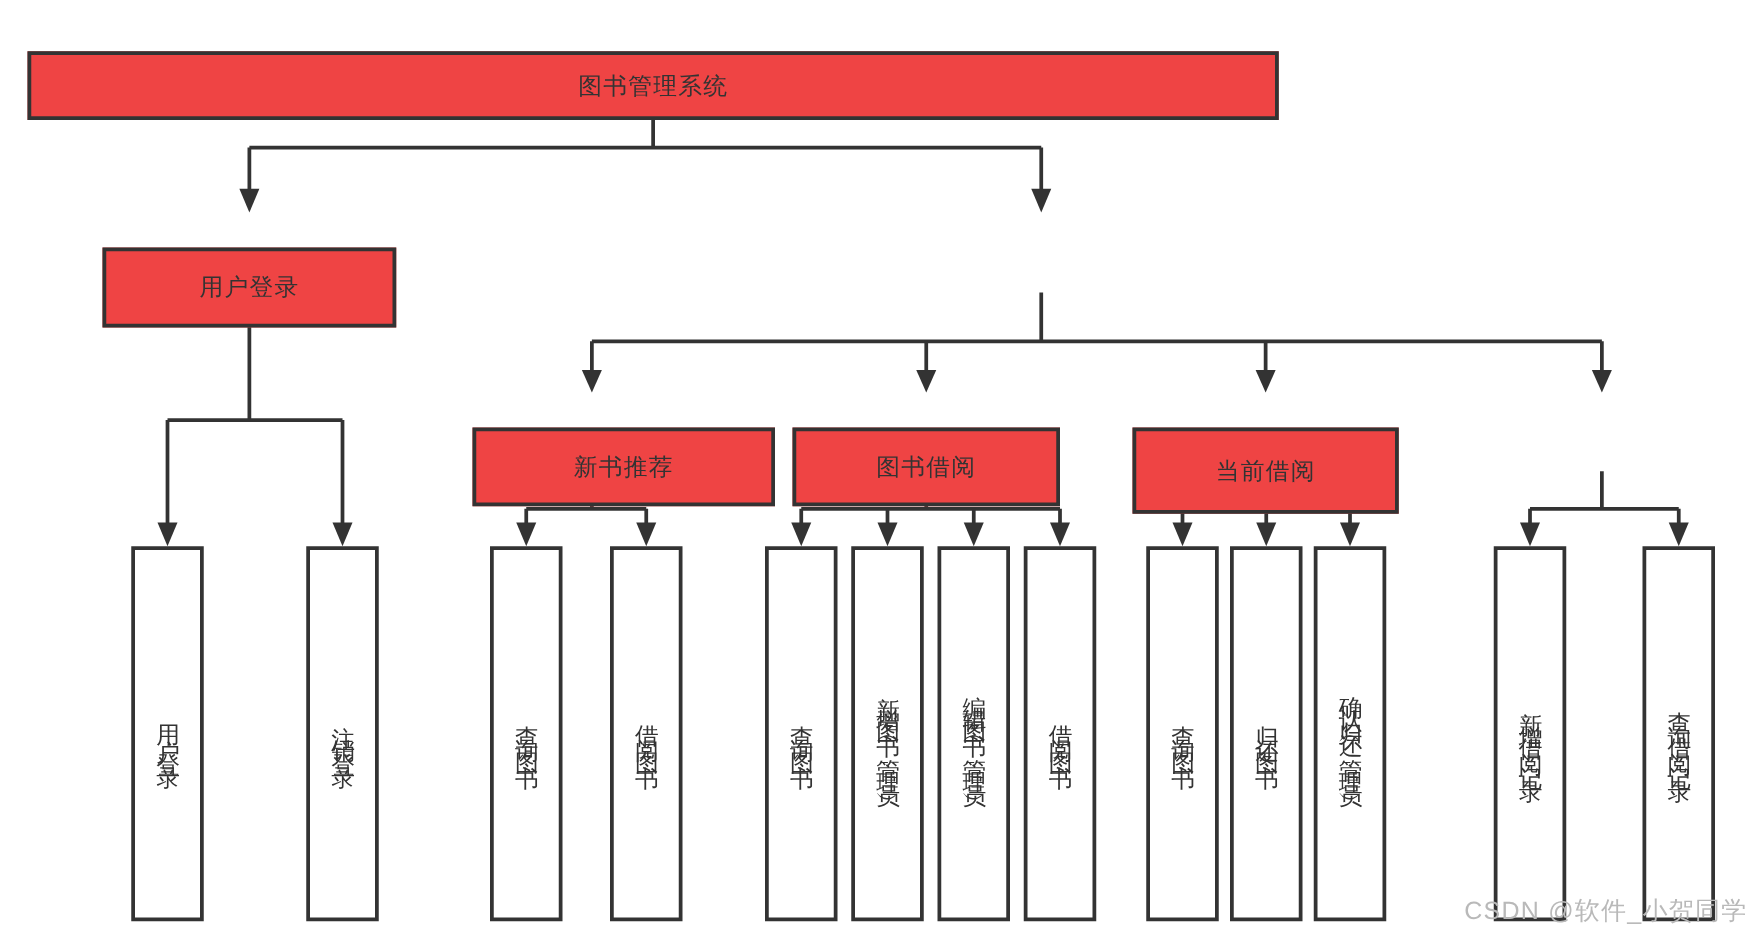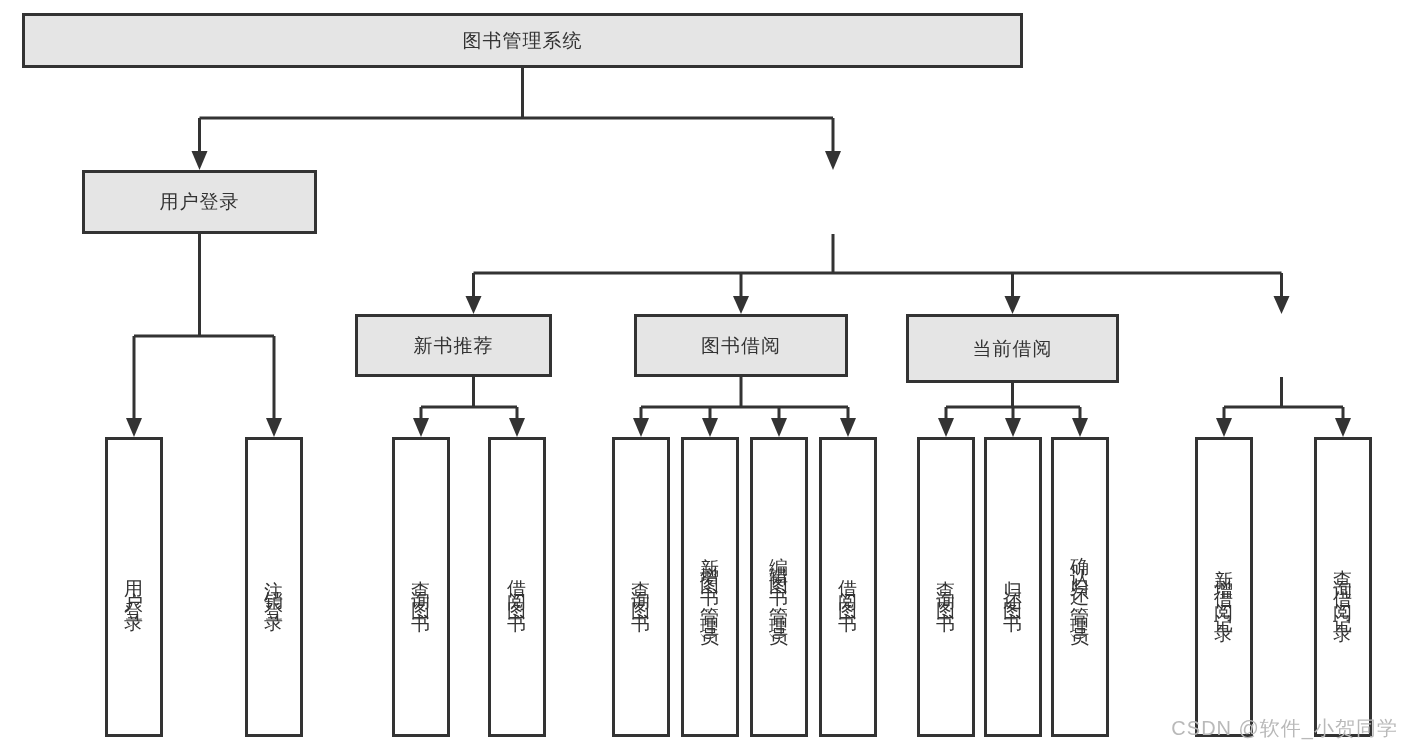--- a/index.html
+++ b/index.html
@@ -14,28 +14,29 @@
   .svg-layer {
     position: absolute;
     left: 0; top: 0;
     width: 1405px; height: 747px;
     pointer-events: none;
   }
   .node {
     position: absolute;
     box-sizing: border-box;
     border: 3px solid #333333;
-    background: #e5e5e5;
+    background: #ef4444;
     display: flex;
     align-items: center;
     justify-content: center;
     color: #333333;
     font-size: 19px;
     letter-spacing: 1px;
     white-space: nowrap;
+    margin-top: 28px;
   }
   .leaf {
     position: absolute;
     box-sizing: border-box;
     border: 3px solid #333333;
     background: #ffffff;
     display: flex;
     align-items: center;
     justify-content: center;
     color: #333333;
@@ -138,21 +139,21 @@
 
       <polygon points="1216,418 1232,418 1224,437"></polygon>
       <polygon points="1335,418 1351,418 1343,437"></polygon>
     </g>
   </svg>
 
   <div class="node" style="left:22px; top:13px; width:1001px; height:55px;">图书管理系统</div>
 
   <div class="node" style="left:82px; top:170px; width:235px; height:64px;">用户登录</div>
 
-  <div class="node" style="left:355px; top:314px; width:197px; height:63px;">新书推荐</div>
+  <div class="node" style="left:378px; top:314px; width:242px; height:63px;">新书推荐</div>
   <div class="node" style="left:634px; top:314px; width:214px; height:63px;">图书借阅</div>
   <div class="node" style="left:906px; top:314px; width:213px; height:69px;">当前借阅</div>
 
   <div class="leaf" style="left:105px;">
     <span>用户登录</span>
   </div>
   <div class="leaf" style="left:245px;">
     <span>注销登录</span>
   </div>
 

